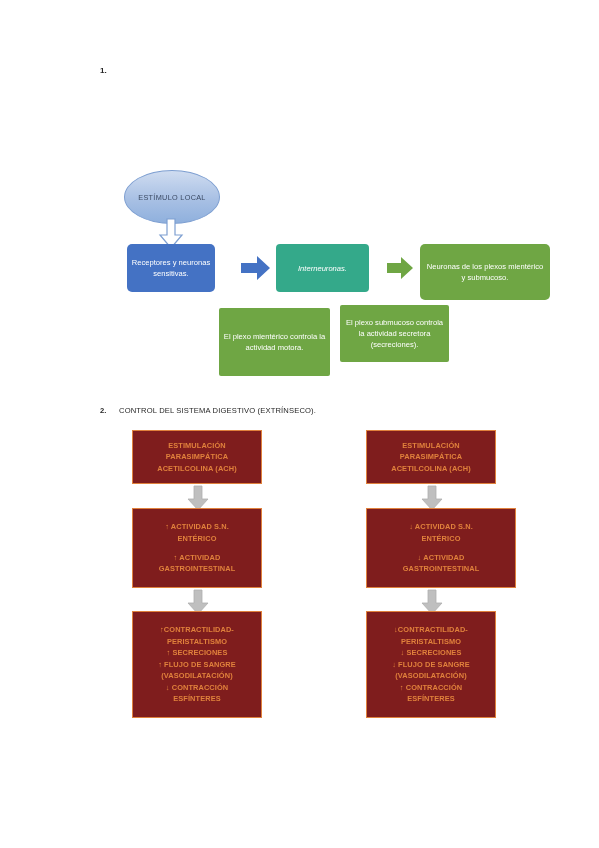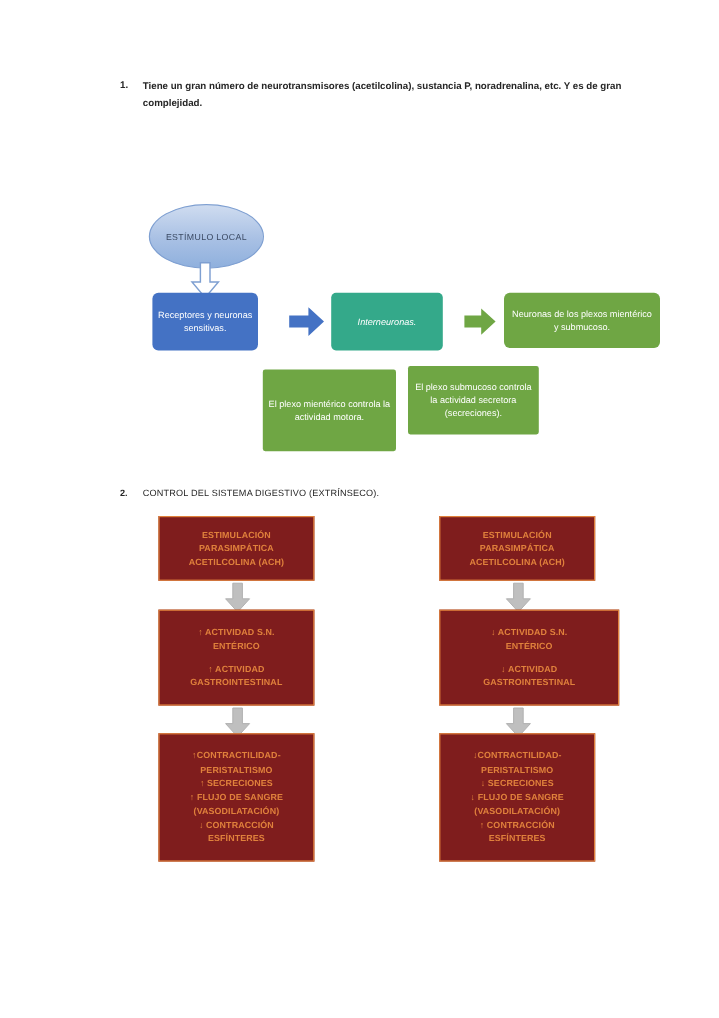--- a/index.html
+++ b/index.html
@@ -47,21 +47,20 @@
 </style>
 </head>
 <body>
 
 <div class="page">
 
   <div class="sec1">
     <div class="numrow">
       <div class="num">1.</div>
       <div class="body1">
-        <p class="b" style="margin-top:1px;">Tiene un gran número de neurotransmisores (acetilcolina), sustancia P, noradrenalina, etc. Y es de gran complejidad.</p>
       </div>
     </div>
   </div>
 
   <div>
 
     <div class="ellipse" style="left:124px;top:170px;width:94px;height:52px;">
       <div class="txt">ESTÍMULO LOCAL</div>
     </div>
 
@@ -84,21 +83,21 @@
     <div class="node teal-box" style="left:276px;top:244px;width:93px;height:48px;font-style:italic;">
       <div class="txt">Interneuronas.</div>
     </div>
 
     <div class="arrow-wrap" style="left:387px;top:256px;">
       <svg width="27" height="24" viewBox="0 0 27 24">
         <polygon points="0,7 14,7 14,1 26,12 14,23 14,17 0,17" fill="#6FA644"></polygon>
       </svg>
     </div>
 
-    <div class="node green-box" style="left:420px;top:244px;width:130px;height:46px;">
+    <div class="node green-box" style="left:420px;top:244px;width:130px;height:56px;">
       <div class="txt">Neuronas de los plexos mientérico y submucoso.</div>
     </div>
 
     <div class="node green-flat" style="left:219px;top:308px;width:111px;height:68px;">
       <div class="txt">El plexo mientérico controla la actividad motora.</div>
     </div>
 
     <div class="node green-flat" style="left:340px;top:305px;width:109px;height:57px;">
       <div class="txt">El plexo submucoso controla la actividad secretora (secreciones).</div>
     </div>

